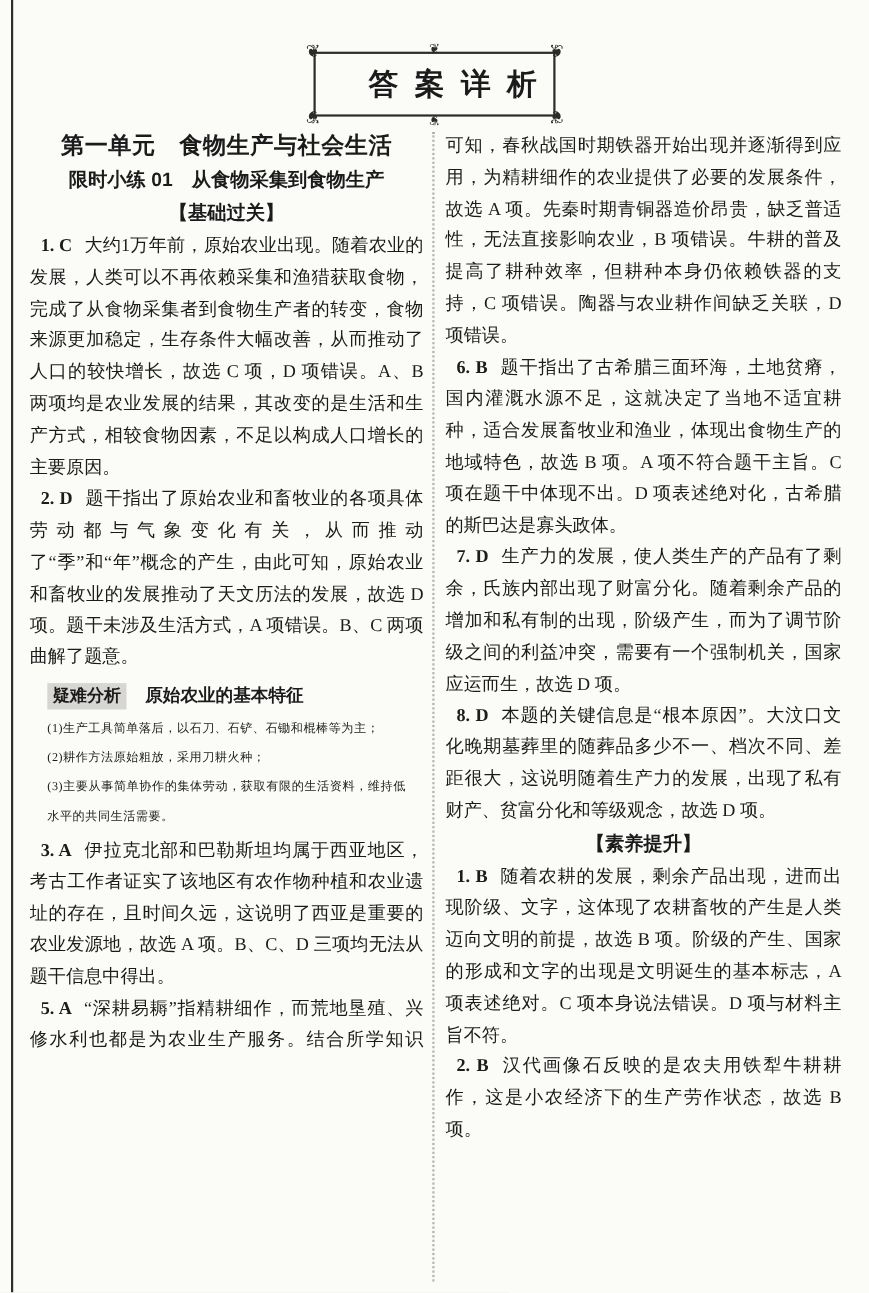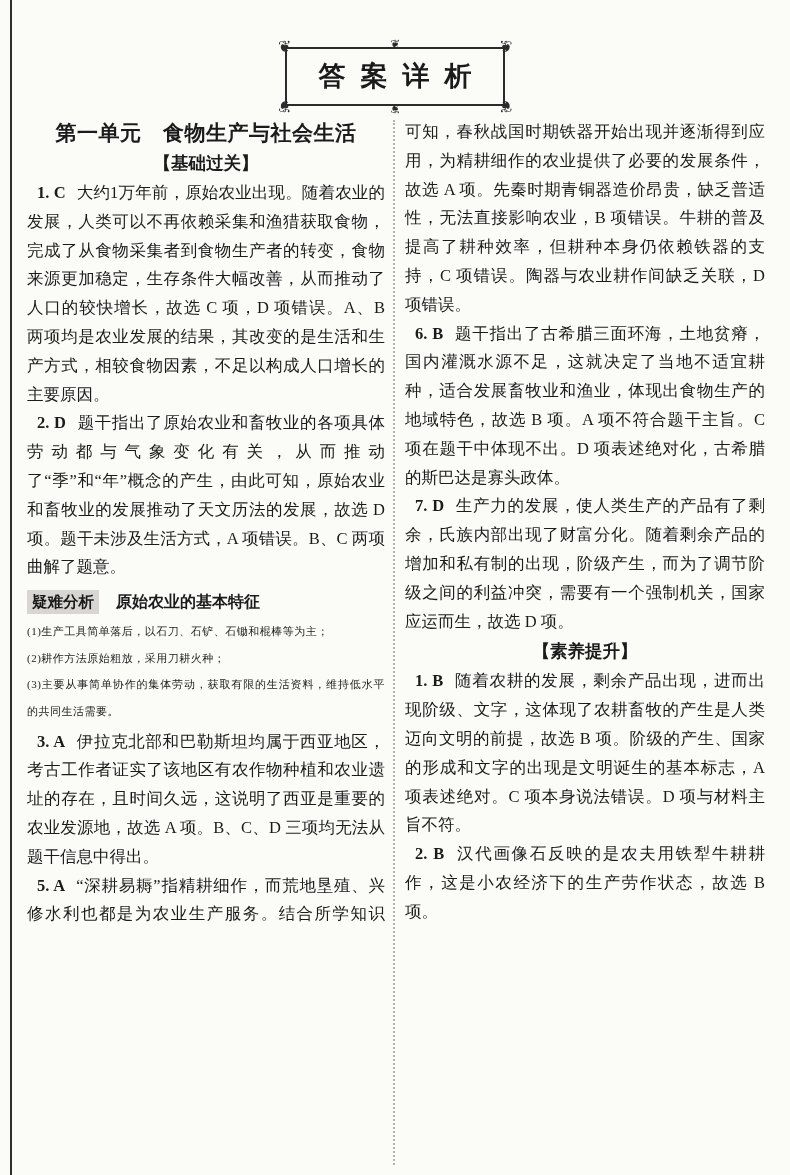--- a/index.html
+++ b/index.html
@@ -19,21 +19,21 @@
     background:#2e2e2c;
   }
   
   .header-box {
     position:absolute; left:50%; top:47px;
     transform:translateX(-50%);
     width:216px; height:55px;
     border:2px solid #2b2b2b;
   }
   .header-title {
-    text-align:center; line-height:54px;
+    text-align:right; line-height:54px;
     font-size:27px; font-weight:bold;
     letter-spacing:15px; padding-left:15px;
     white-space:nowrap;
   }
   .orn {
     position:absolute; font-size:16px; color:#2b2b2b;
     font-family:"DejaVu Sans",sans-serif; line-height:1;
   }
   .orn.tl { left:-9px; top:-10px; }
   .orn.tr { right:-9px; top:-10px; transform:scaleX(-1); }
@@ -69,21 +69,21 @@
   .sec-header {
     font-family:"Liberation Sans","DejaVu Sans",sans-serif;
     font-weight:bold; font-size:17.5px; line-height:31px;
     text-align:center;
   }
   p.answer { margin:0; }
   .ans-label { font-weight:bold; margin-right:11px; white-space:nowrap;margin-left:10px; }
   .cont-end { text-align-last:justify; }
 
   
-  .analysis { margin:5px 0 3px; }
+  .analysis { margin:5px 16px 3px; }
   .analysis-head { line-height:30px; margin-bottom:1px; }
   .analysis-tag {
     display:inline-block; background:#d7d6d2;
     font-family:"Liberation Sans","DejaVu Sans",sans-serif;
     font-weight:bold; font-size:15.5px;
     line-height:24px; padding:0 5px;
   }
   .analysis-title {
     font-family:"Liberation Sans","DejaVu Sans",sans-serif;
     font-weight:bold; font-size:16px; margin-left:17px;
@@ -107,20 +107,21 @@
     <span class="orn br">❦</span>
     <span class="orn tc">❦</span>
     <span class="orn bc">❦</span>
     <div class="header-title">答案详析</div>
   </div>
 
   <div class="divider"></div>
 
   <div class="col col-left">
     <div class="unit-title">第一单元　食物生产与社会生活</div>
+    <div class="lesson-subtitle">限时小练 01　从食物采集到食物生产</div>
     <div class="sec-header">【基础过关】</div>
 
     <p class="answer"><span class="ans-label">1. C</span><span>大约1万年前，原始农业出现。随着农业的发展，人类可以不再依赖采集和渔猎获取食物，完成了从食物采集者到食物生产者的转变，食物来源更加稳定，生存条件大幅改善，从而推动了人口的较快增长，故选 C 项，D 项错误。A、B 两项均是农业发展的结果，其改变的是生活和生产方式，相较食物因素，不足以构成人口增长的主要原因。</span></p>
 
     <p class="answer"><span class="ans-label">2. D</span><span>题干指出了原始农业和畜牧业的各项具体劳动都与气象变化有关，从而推动了“季”和“年”概念的产生，由此可知，原始农业和畜牧业的发展推动了天文历法的发展，故选 D 项。题干未涉及生活方式，A 项错误。B、C 两项曲解了题意。</span></p>
 
     <div class="analysis">
       <div class="analysis-head">
         <span class="analysis-tag">疑难分析</span><span class="analysis-title">原始农业的基本特征</span>
       </div>
@@ -135,20 +136,21 @@
     <p class="answer cont-end"><span class="ans-label">5. A</span><span>“深耕易耨”指精耕细作，而荒地垦殖、兴修水利也都是为农业生产服务。结合所学知识</span></p>
   </div>
 
   <div class="col col-right">
     <p class="answer"><span>可知，春秋战国时期铁器开始出现并逐渐得到应用，为精耕细作的农业提供了必要的发展条件，故选 A 项。先秦时期青铜器造价昂贵，缺乏普适性，无法直接影响农业，B 项错误。牛耕的普及提高了耕种效率，但耕种本身仍依赖铁器的支持，C 项错误。陶器与农业耕作间缺乏关联，D 项错误。</span></p>
 
     <p class="answer"><span class="ans-label">6. B</span><span>题干指出了古希腊三面环海，土地贫瘠，国内灌溉水源不足，这就决定了当地不适宜耕种，适合发展畜牧业和渔业，体现出食物生产的地域特色，故选 B 项。A 项不符合题干主旨。C 项在题干中体现不出。D 项表述绝对化，古希腊的斯巴达是寡头政体。</span></p>
 
     <p class="answer"><span class="ans-label">7. D</span><span>生产力的发展，使人类生产的产品有了剩余，氏族内部出现了财富分化。随着剩余产品的增加和私有制的出现，阶级产生，而为了调节阶级之间的利益冲突，需要有一个强制机关，国家应运而生，故选 D 项。</span></p>
 
+    <p class="answer"><span class="ans-label">8. D</span><span>本题的关键信息是“根本原因”。大汶口文化晚期墓葬里的随葬品多少不一、档次不同、差距很大，这说明随着生产力的发展，出现了私有财产、贫富分化和等级观念，故选 D 项。</span></p>
 
 
     <div class="sec-header">【素养提升】</div>
 
     <p class="answer"><span class="ans-label">1. B</span><span>随着农耕的发展，剩余产品出现，进而出现阶级、文字，这体现了农耕畜牧的产生是人类迈向文明的前提，故选 B 项。阶级的产生、国家的形成和文字的出现是文明诞生的基本标志，A 项表述绝对。C 项本身说法错误。D 项与材料主旨不符。</span></p>
 
     <p class="answer"><span class="ans-label">2. B</span><span>汉代画像石反映的是农夫用铁犁牛耕耕作，这是小农经济下的生产劳作状态，故选 B 项。</span></p>
   </div>
 
 </div>

